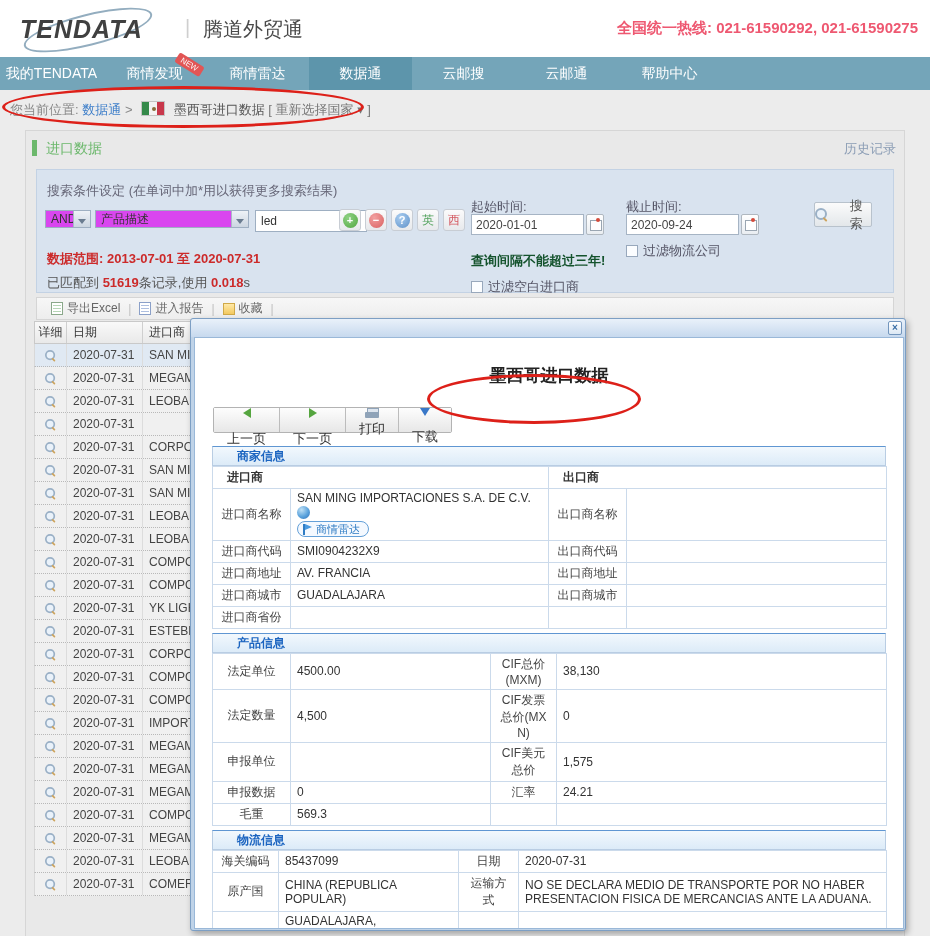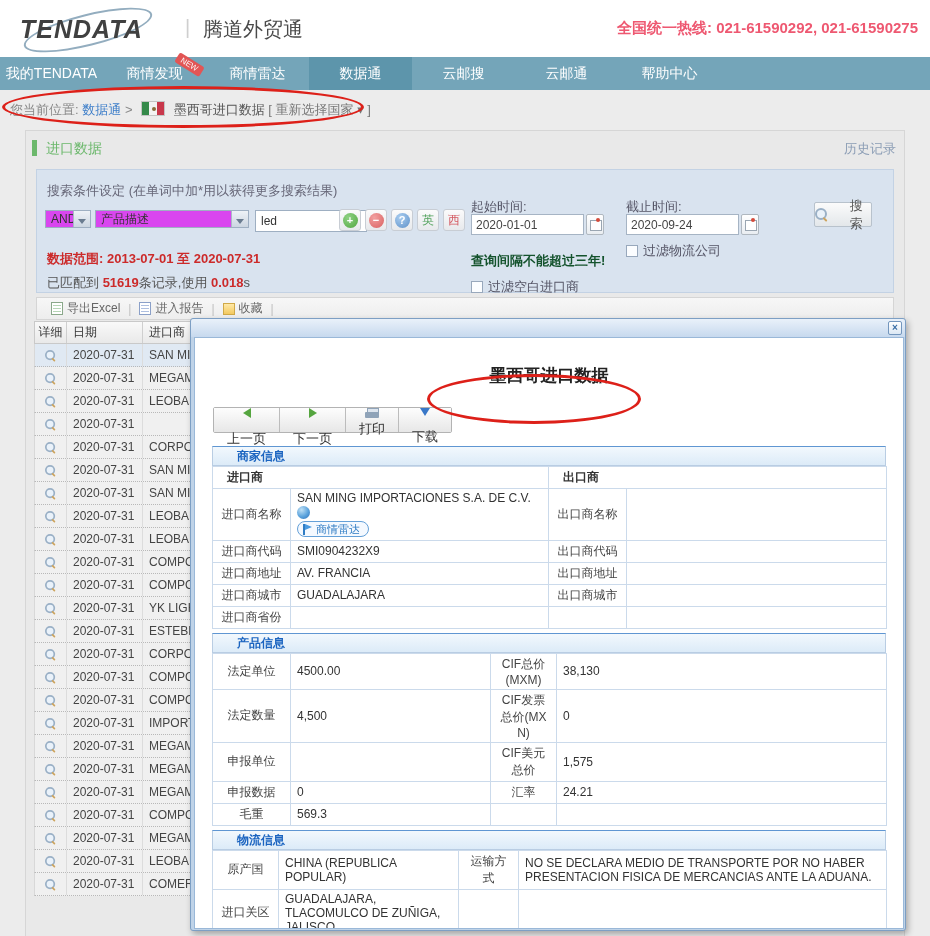--- a/index.html
+++ b/index.html
@@ -616,20 +616,26 @@
         <div class="sec-bar">物流信息</div>
         <table class="dtable">
           <colgroup>
               <col style="width:66px">
               <col style="width:180px">
               <col style="width:60px">
               <col style="width:368px">
             </colgroup>
           <tbody>
               <tr>
+                <td class="lbl">海关编码</td>
+                <td>85437099</td>
+                <td class="lbl">日期</td>
+                <td>2020-07-31</td>
+              </tr>
+              <tr>
                 <td class="lbl">原产国</td>
                 <td>CHINA (REPUBLICA POPULAR)</td>
                 <td class="lbl">运输方式</td>
                 <td>NO SE DECLARA MEDIO DE TRANSPORTE POR NO HABER PRESENTACION FISICA DE MERCANCIAS ANTE LA ADUANA.</td>
               </tr>
               <tr>
                 <td class="lbl">进口关区</td>
                 <td>GUADALAJARA, TLACOMULCO DE ZUÑIGA, JALISCO.</td>
                 <td class="lbl"></td>
                 <td></td>

